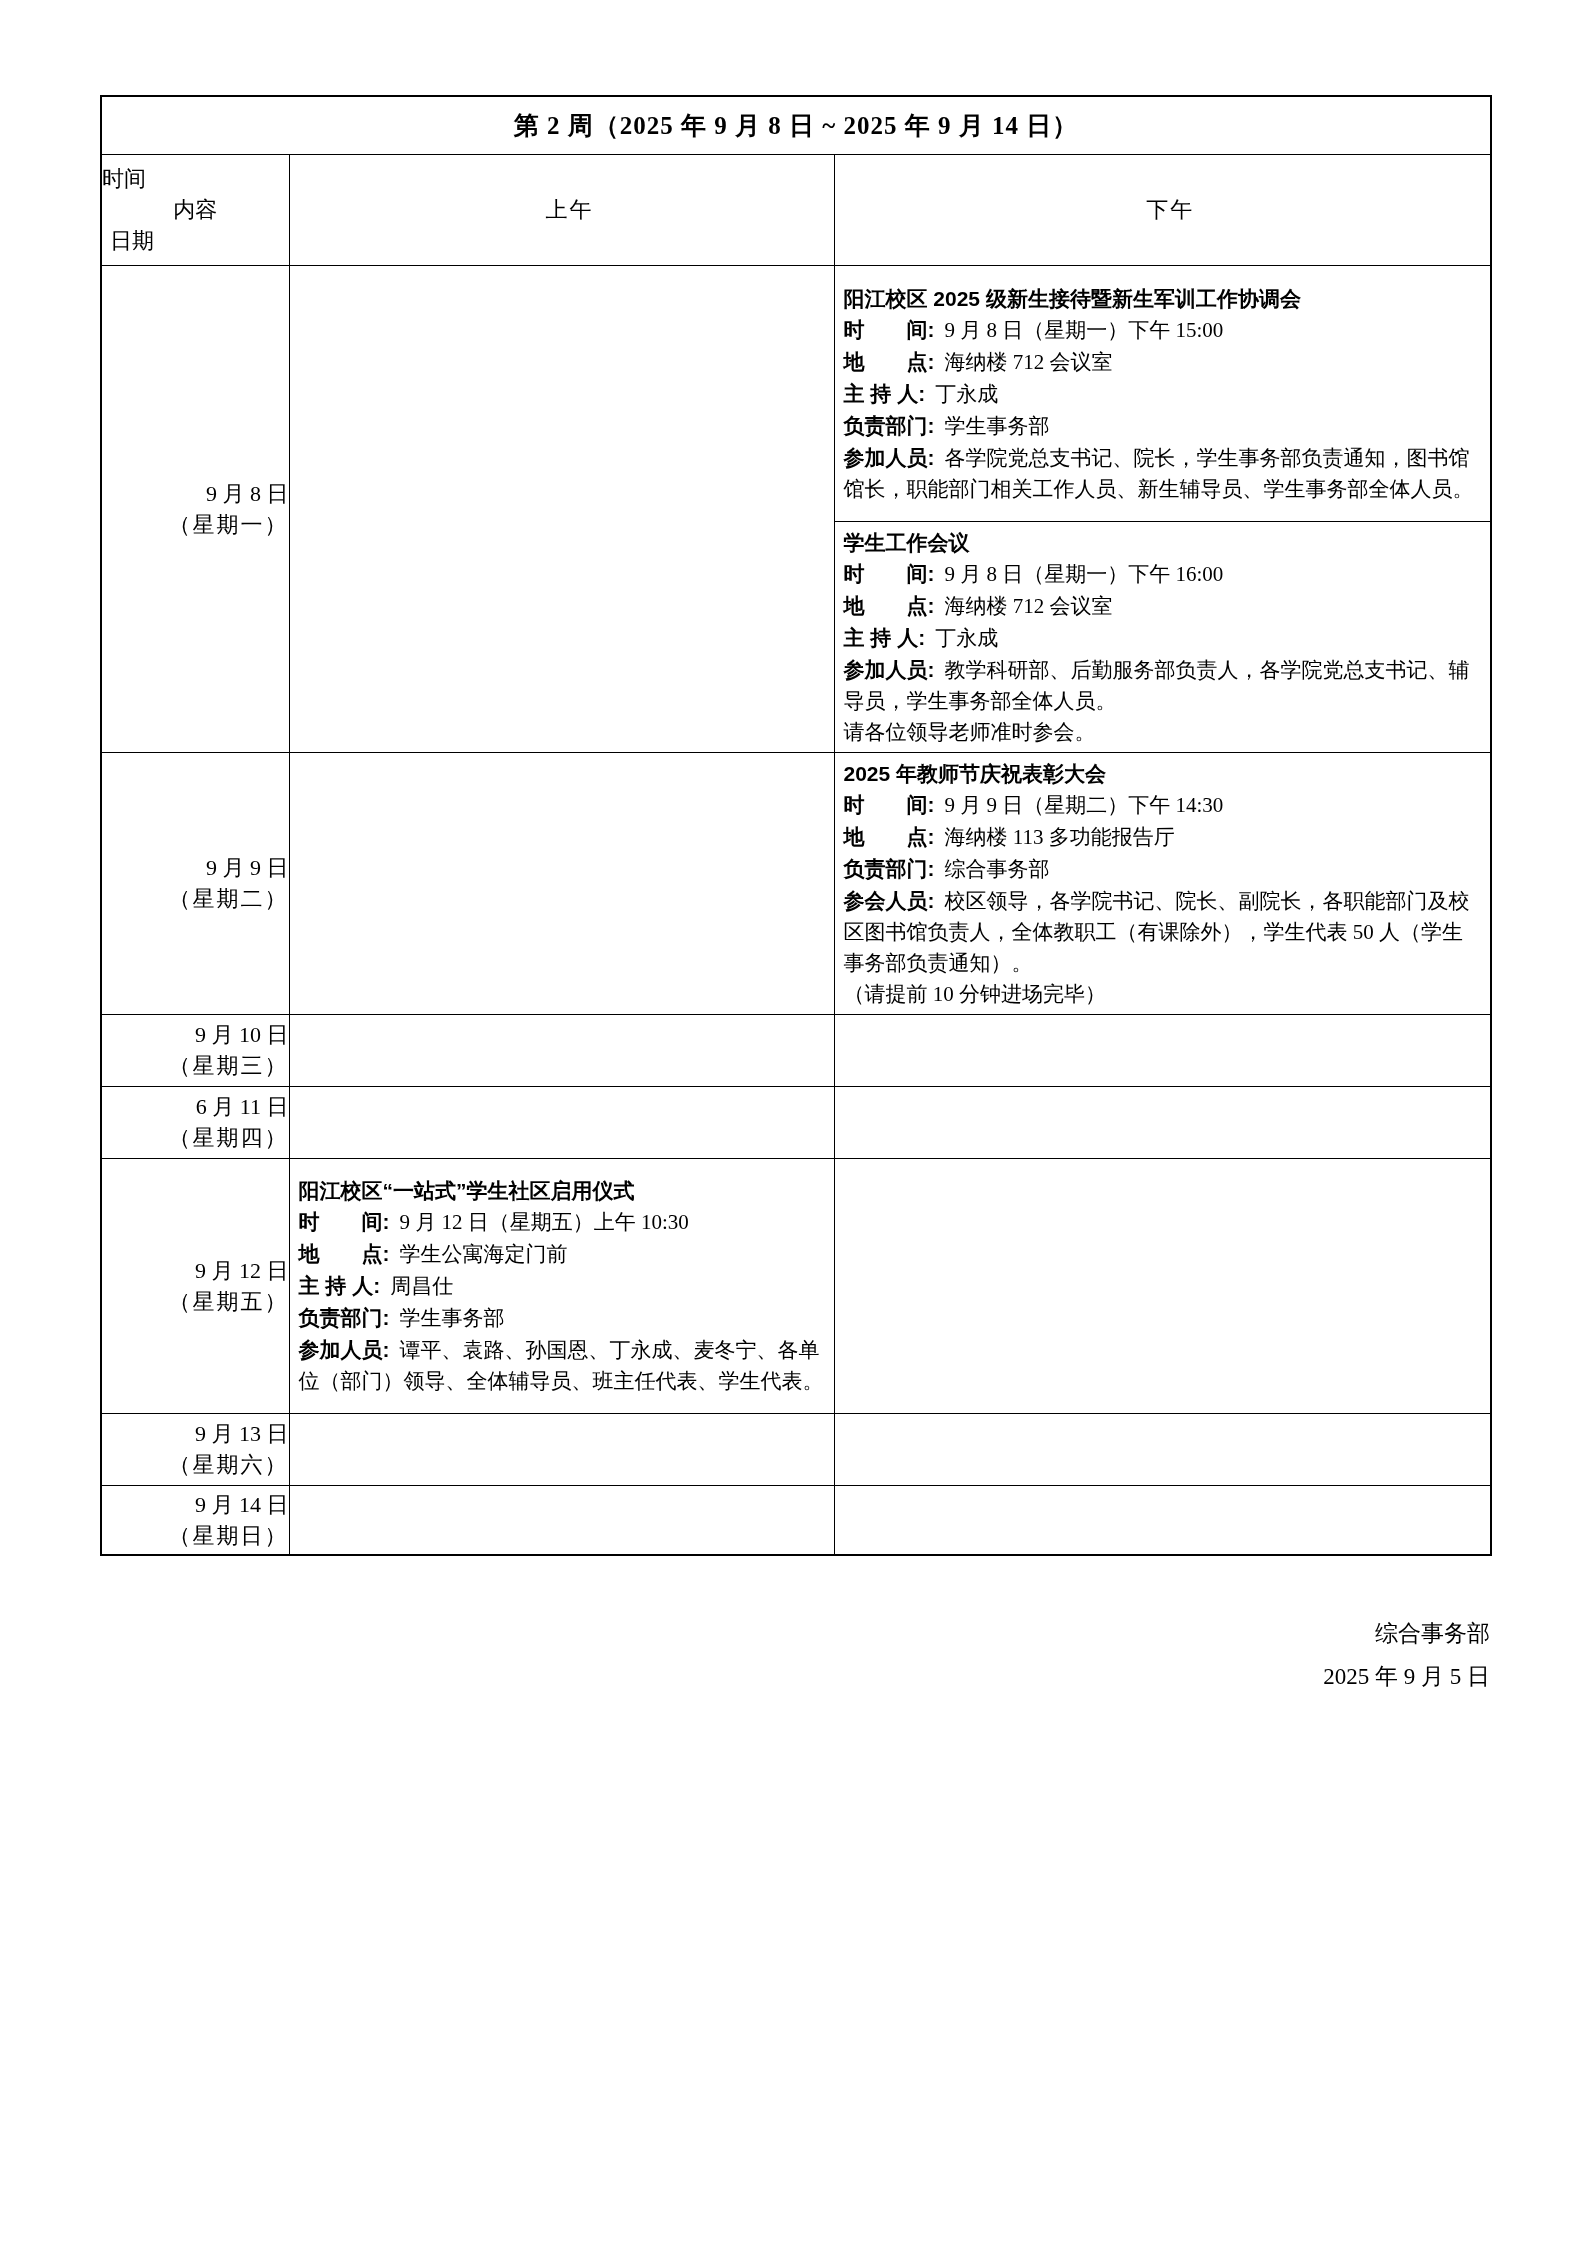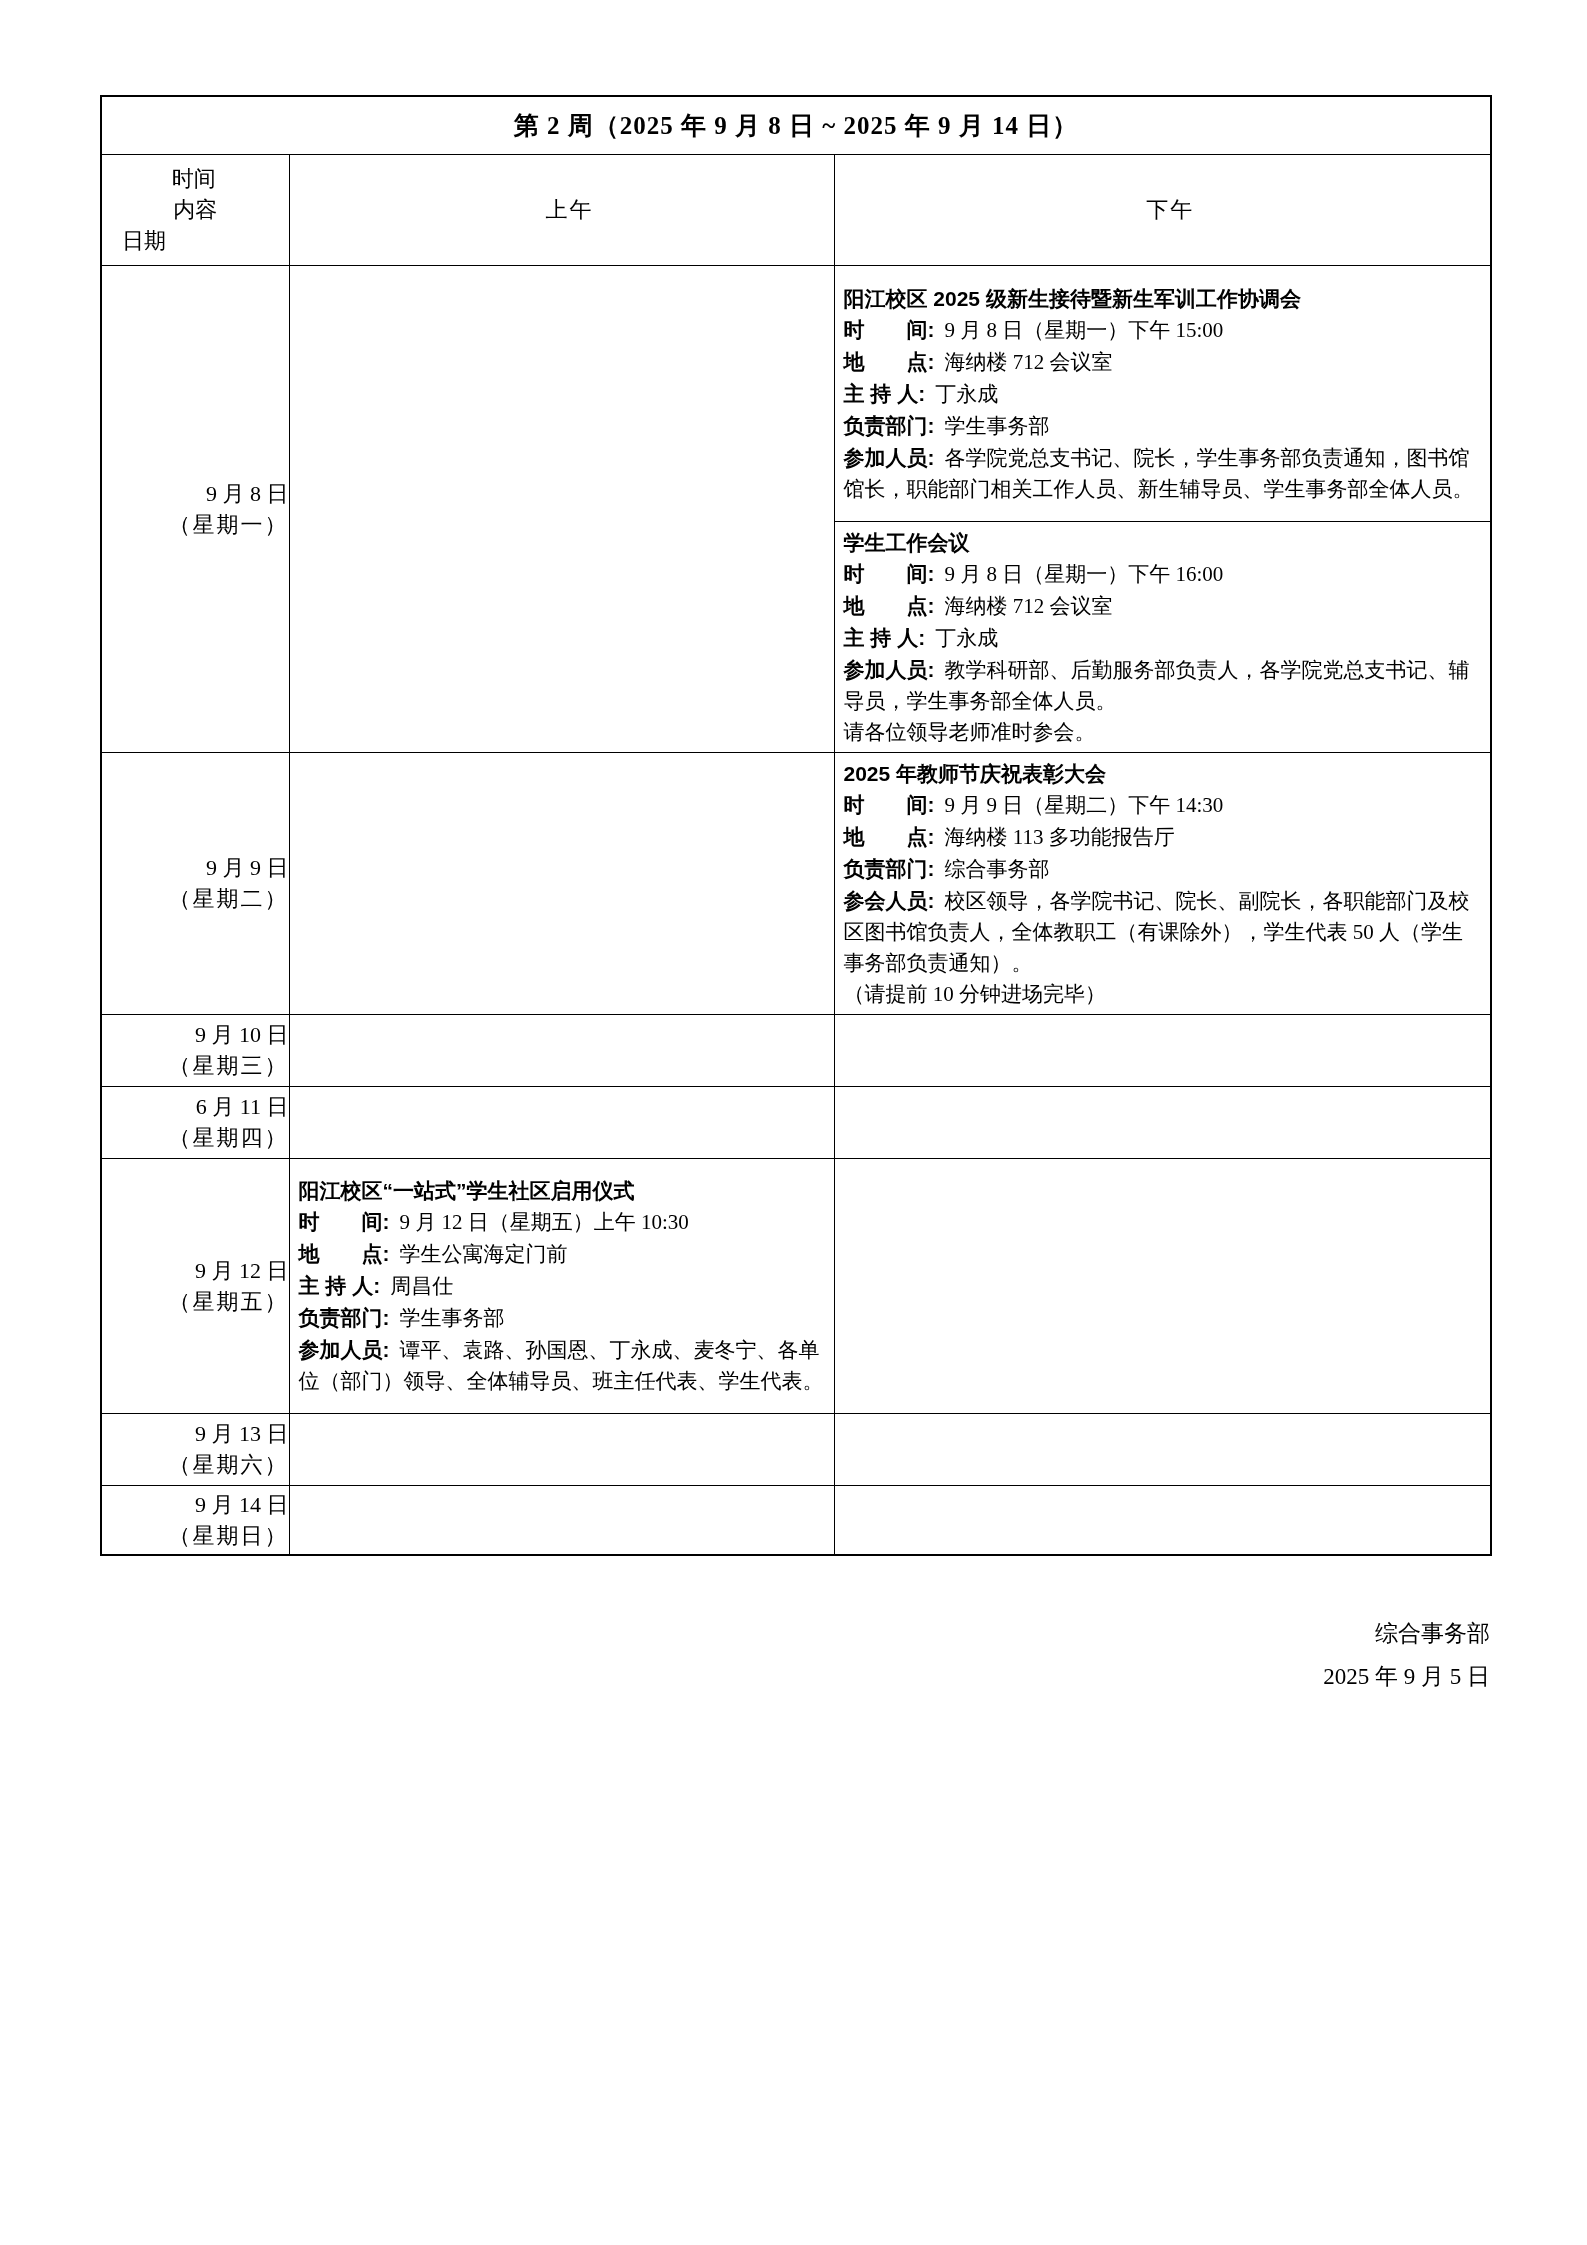--- a/index.html
+++ b/index.html
@@ -31,23 +31,23 @@
   .col-pm    { width:657px; }
 
   td.title-cell {
     height:58px;
     text-align:center;
     font-weight:bold;
     font-size:25px;
     letter-spacing:1px;
   }
   td.corner-cell { height:111px; vertical-align:middle; font-size:22px; }
-  .corner-cell .c1 { text-align:center;  padding-right:18px; line-height:31px;padding-left:15px; }
+  .corner-cell .c1 { text-align:left;  padding-right:18px; line-height:31px; }
   .corner-cell .c2 { text-align:center; padding-right:0; line-height:31px; }
-  .corner-cell .c3 { text-align:left;   padding-left:20px;  line-height:31px; }
+  .corner-cell .c3 { text-align:left;   padding-left:8px;  line-height:31px; }
   td.colhead-cell { text-align:center; font-size:22px; letter-spacing:2px;padding-left:16px; }
 
   td.date-cell {
     text-align:right;
     font-size:22px;
     vertical-align:middle;
   }
   .date-cell .date-line { line-height:31px; }
   .date-cell .week-line { line-height:31px; letter-spacing:2px; }
 

